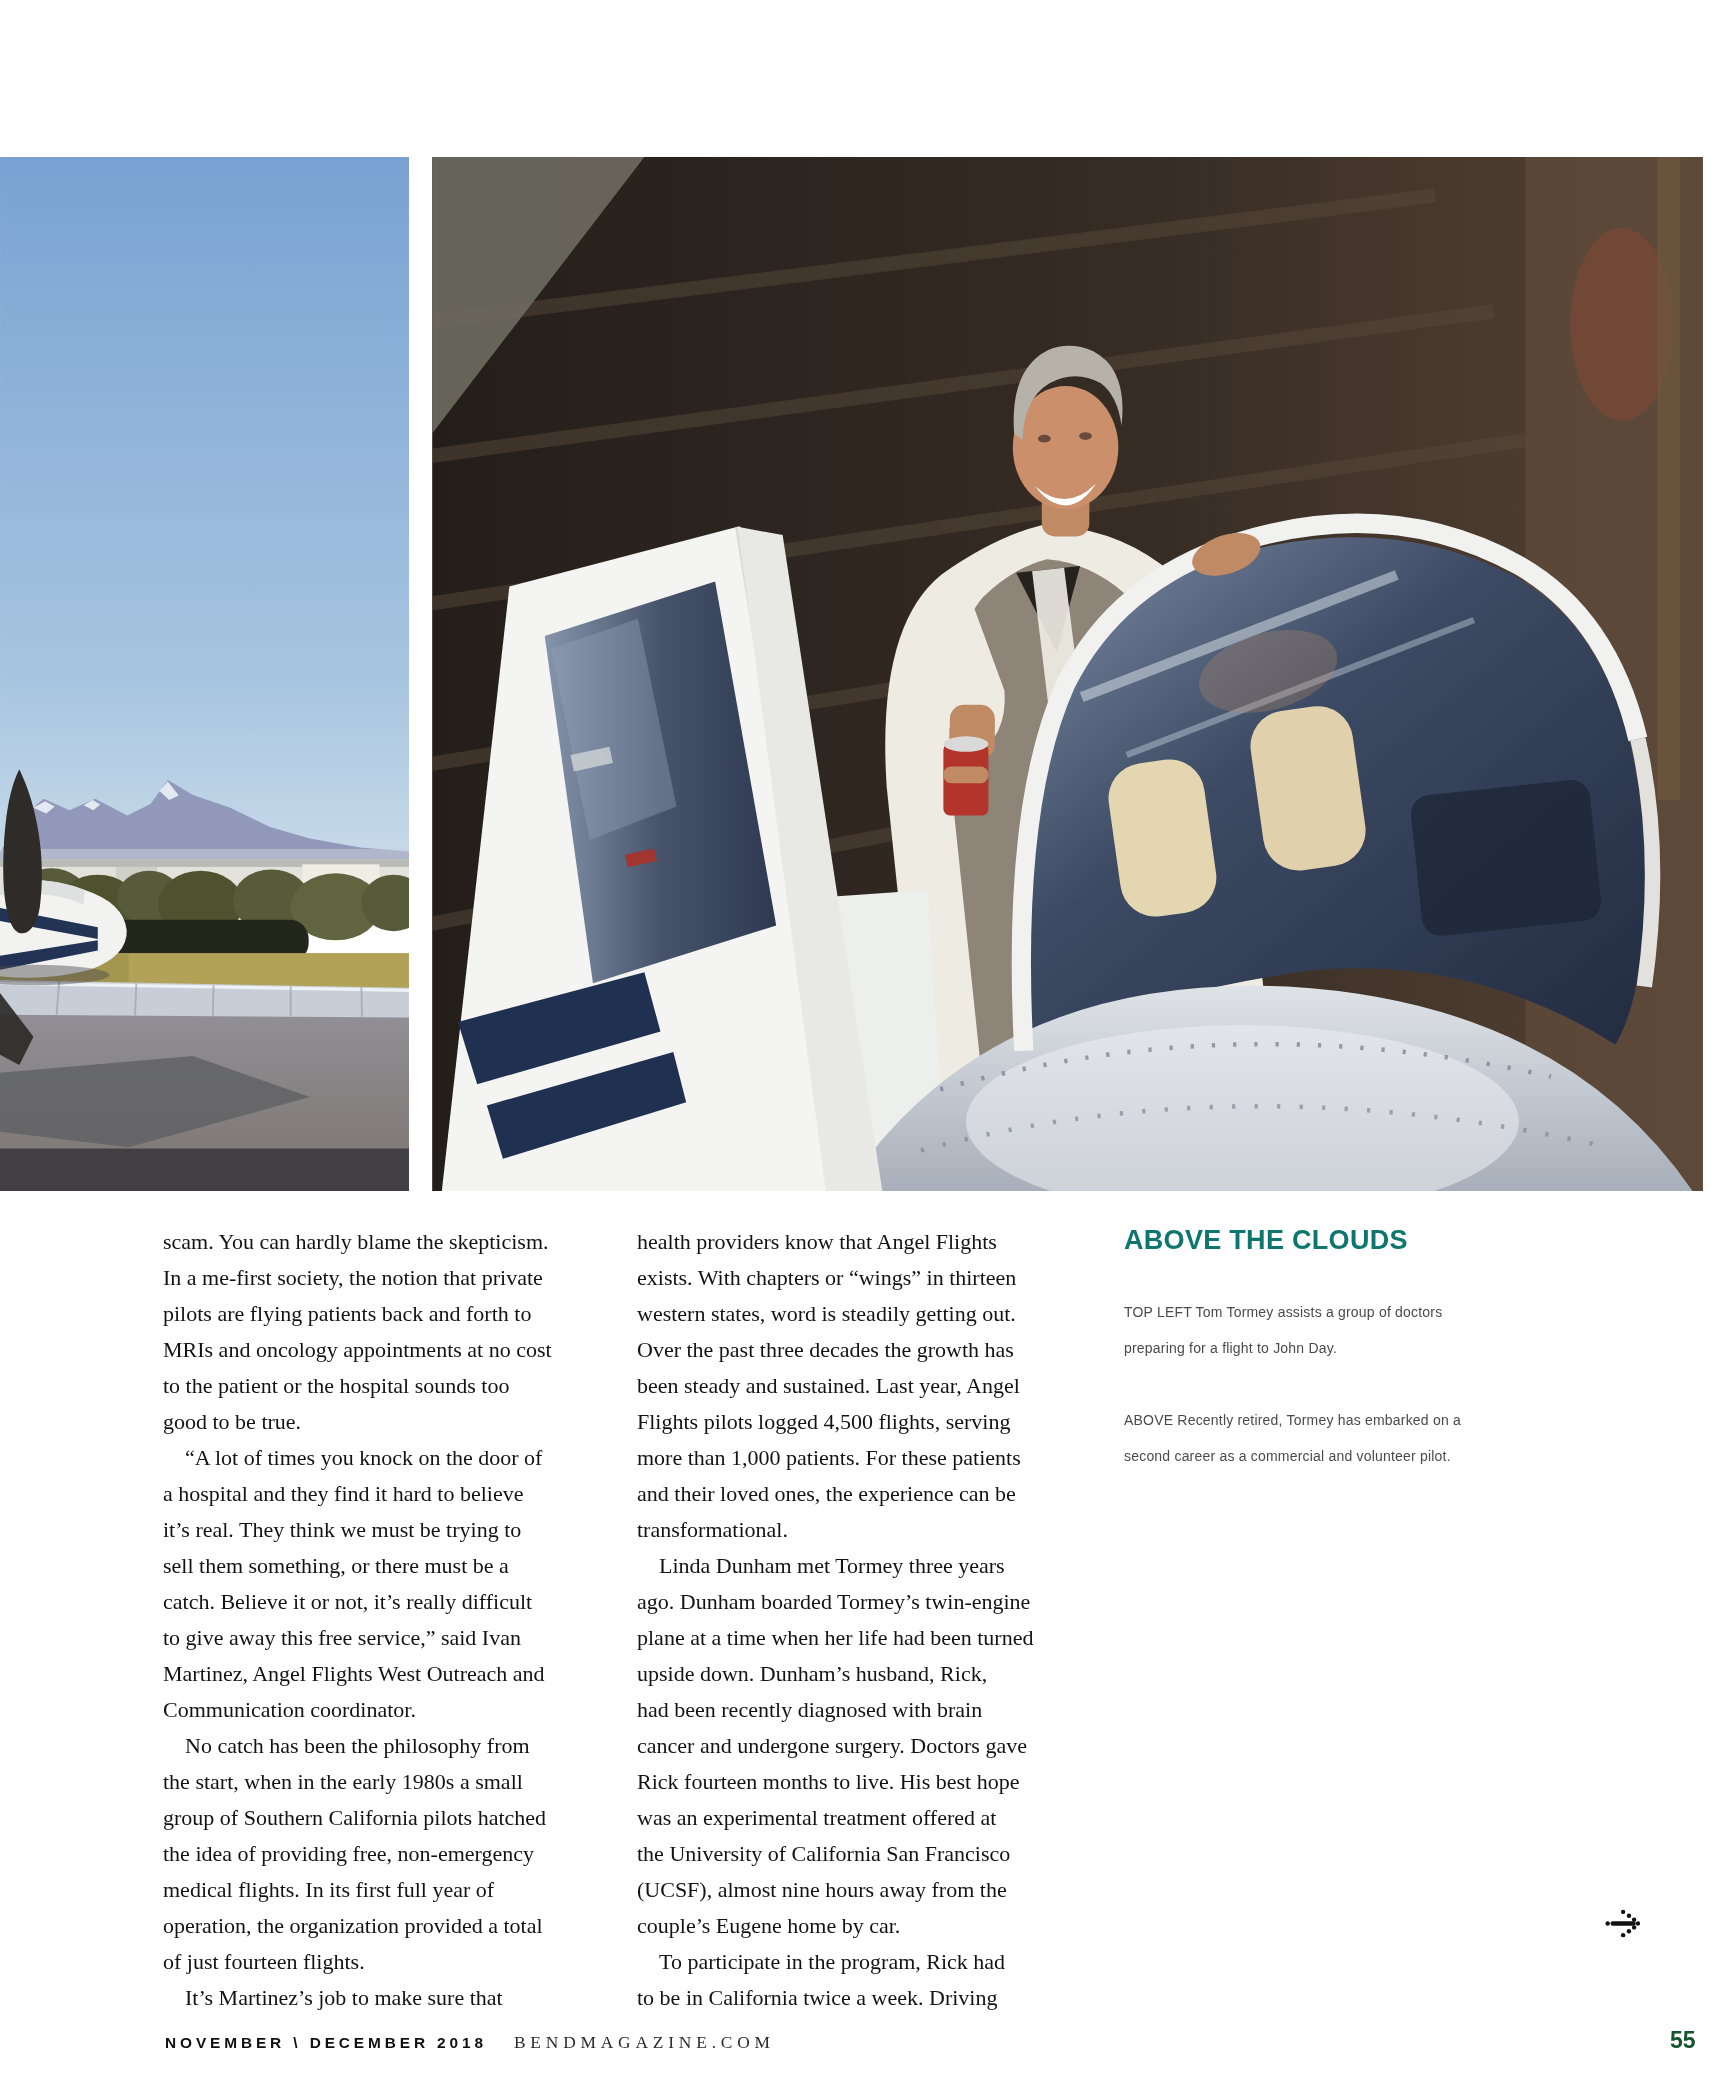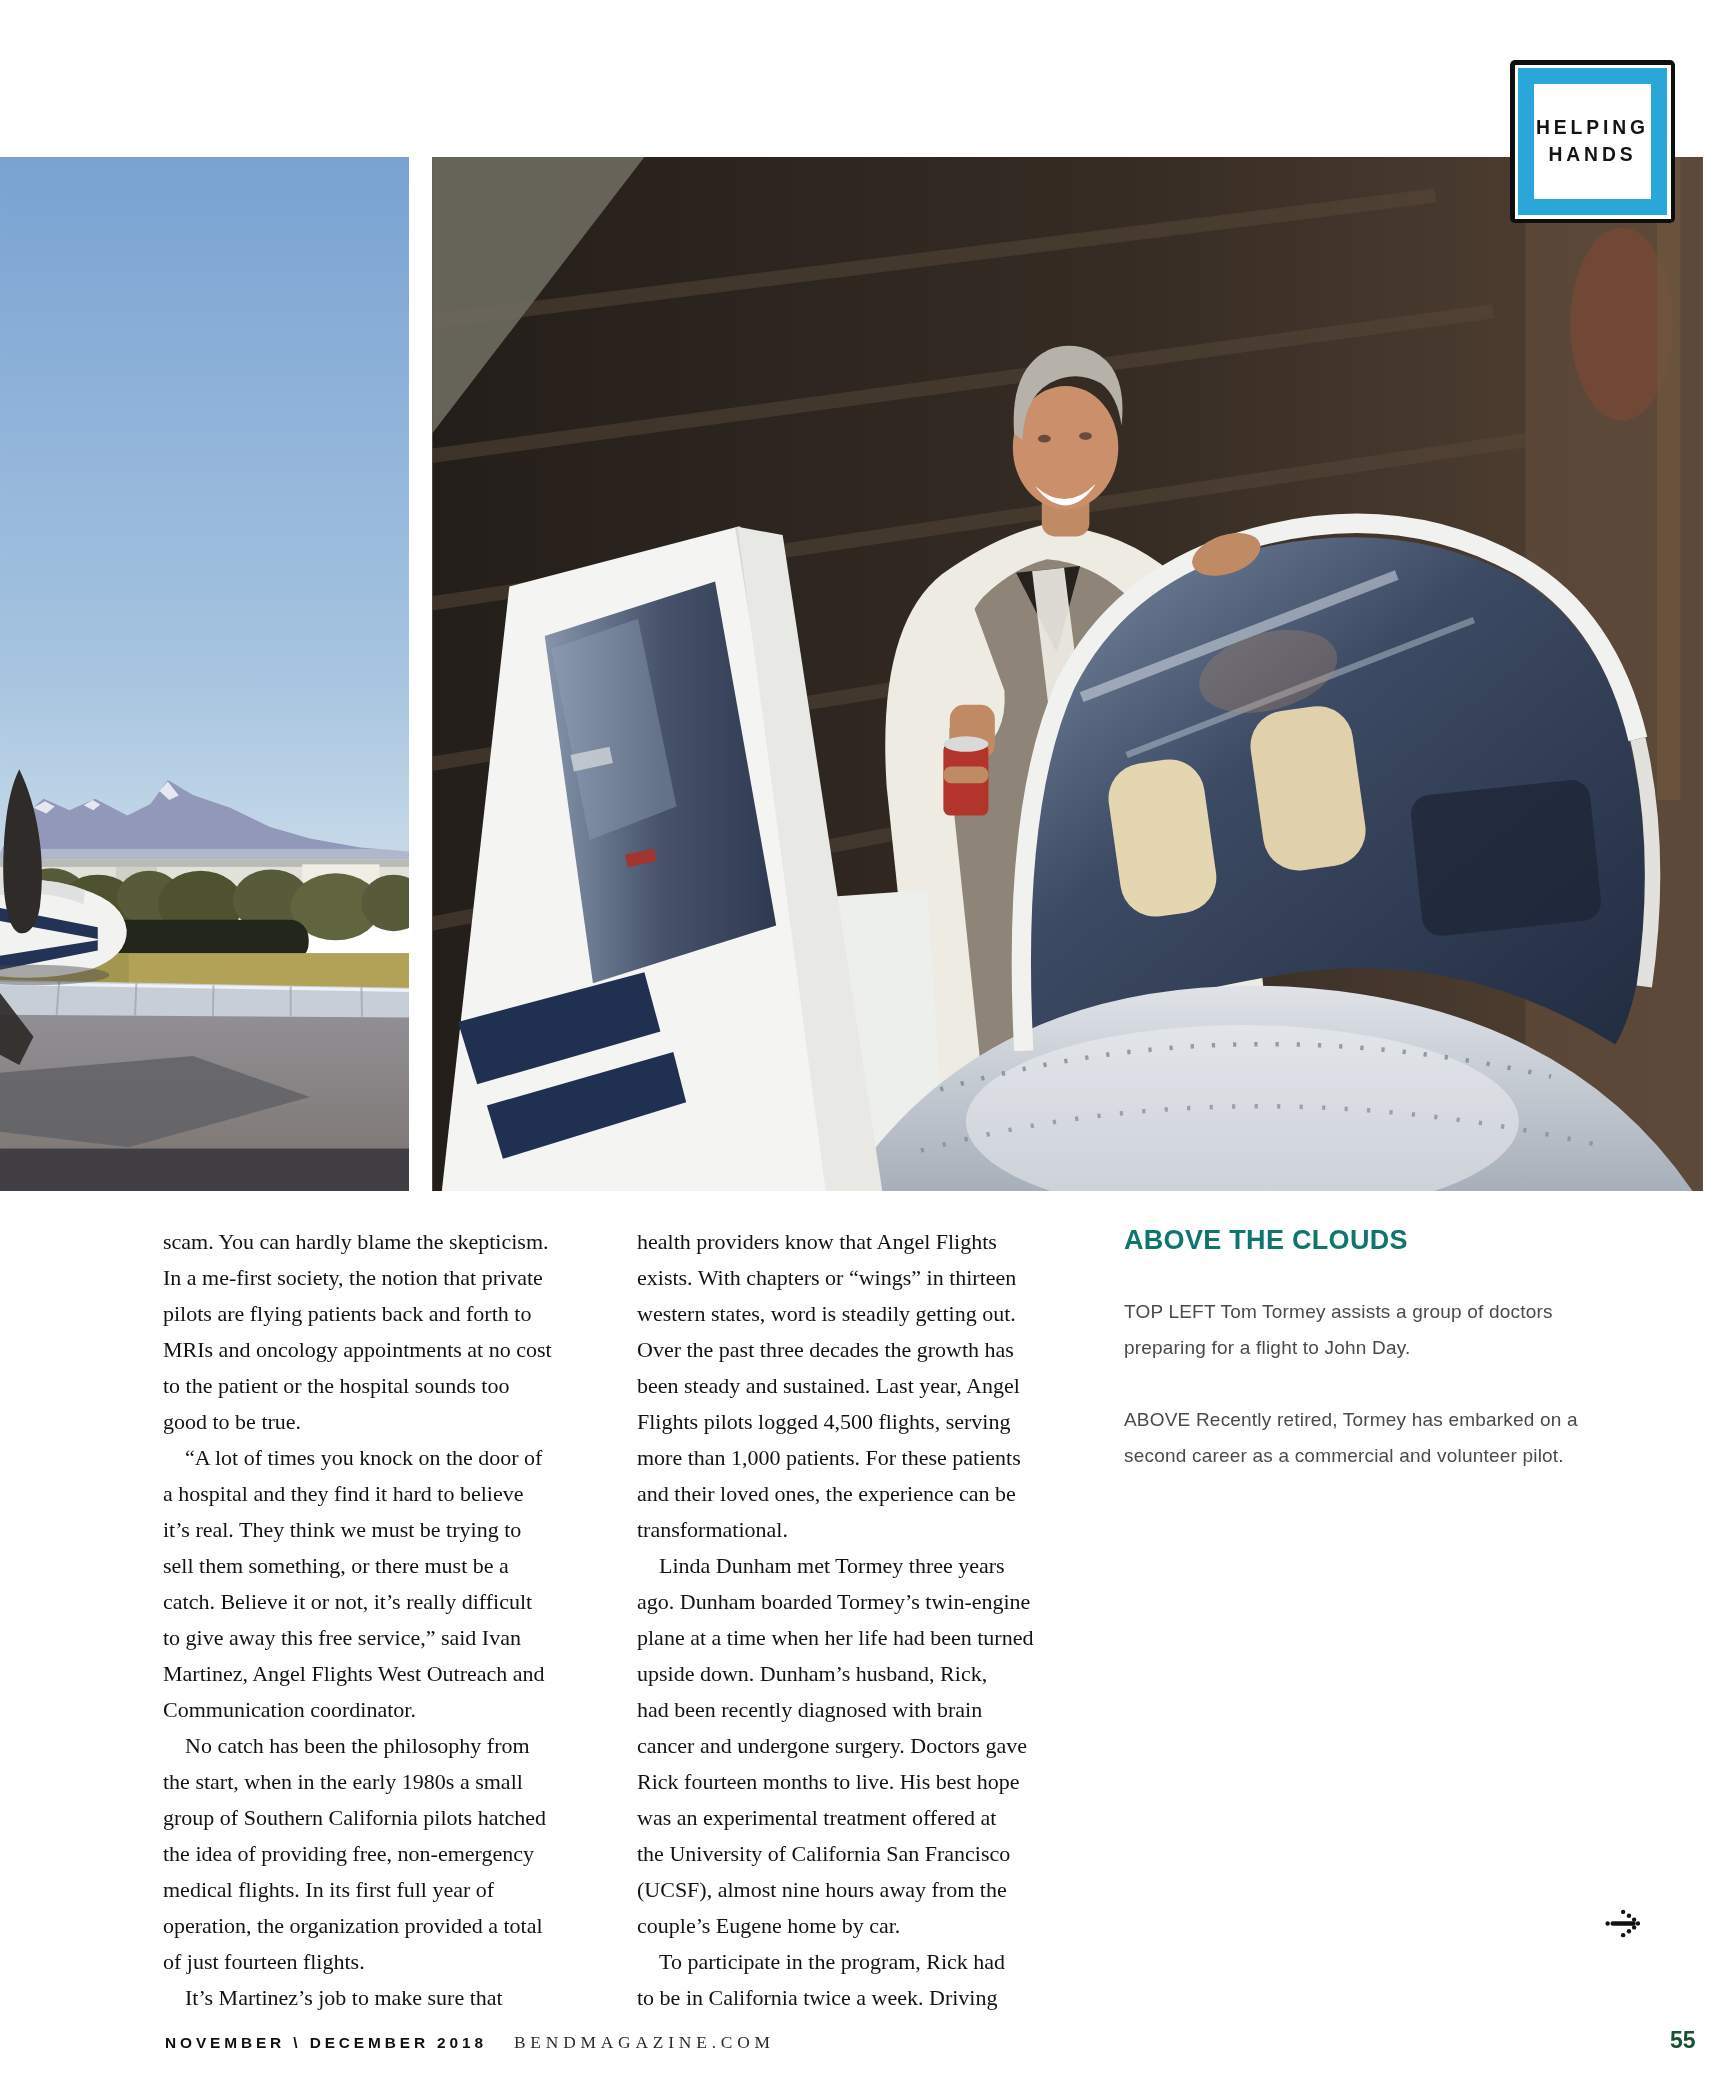--- a/index.html
+++ b/index.html
@@ -24,21 +24,21 @@
   
   .bodycol{position:absolute;top:1224px;width:466px;font-family:"Liberation Serif",serif;
            font-size:22px;line-height:36px;color:#131313;white-space:pre;}
   .col1{left:163px;}
   .col2{left:637px;}
 
   
   .sidebar{position:absolute;left:1124px;top:1226px;width:469px;}
   .sidebar h2{margin:0 0 40px 0;font-size:27px;line-height:28px;font-weight:bold;
               letter-spacing:0.3px;color:#0f766e;}
-  .caption{margin:0 0 36px 0;font-size:19px;line-height:36px;color:#4a4a4a;
+  .caption{margin:0 0 36px 0;font-size:14px;line-height:36px;color:#4a4a4a;
            letter-spacing:0.2px;white-space:pre;}
 
   
   .endmark{position:absolute;left:1605px;top:1908px;width:35px;height:31px;}
   .endmark svg{display:block;width:100%;height:100%;}
 
   
   .footer{position:absolute;left:165px;top:2032px;display:flex;align-items:baseline;}
   .footer .issue{font-weight:bold;font-size:15.4px;letter-spacing:3.9px;color:#101010;text-align:center;}
   .footer .site{margin-left:27px;font-family:"Liberation Serif",serif;font-size:17.4px;
@@ -198,30 +198,20 @@
         <rect x="215" y="930" width="62" height="26" fill="#cfd4d6" opacity="0.8" transform="rotate(-12 215 930)"></rect>
         <rect x="300" y="1085" width="46" height="20" fill="#a23530" transform="rotate(-12 300 1085)"></rect>
         <polygon points="40,1345 330,1268 355,1360 70,1442" fill="#203050"></polygon>
         <polygon points="85,1475 375,1392 395,1470 110,1558" fill="#203050"></polygon>
         <path d="M475,575 L640,1608" stroke="#d8dad4" stroke-width="8"></path>
         <polygon points="475,575 545,588 700,1608 612,1608" fill="#e8e9e5"></polygon>
       </g>
     </svg>
   </figure>
 
-  <div class="badge">
-    <div class="badge-w">
-      <div class="badge-b">
-        <div class="badge-c">
-          <span>HELPING</span>
-          <span>HANDS</span>
-        </div>
-      </div>
-    </div>
-  </div>
 
   <div class="bodycol col1">scam. You can hardly blame the skepticism.
 In a me-first society, the notion that private
 pilots are flying patients back and forth to
 MRIs and oncology appointments at no cost
 to the patient or the hospital sounds too
 good to be true.
  “A lot of times you knock on the door of
 a hospital and they find it hard to believe
 it’s real. They think we must be trying to

